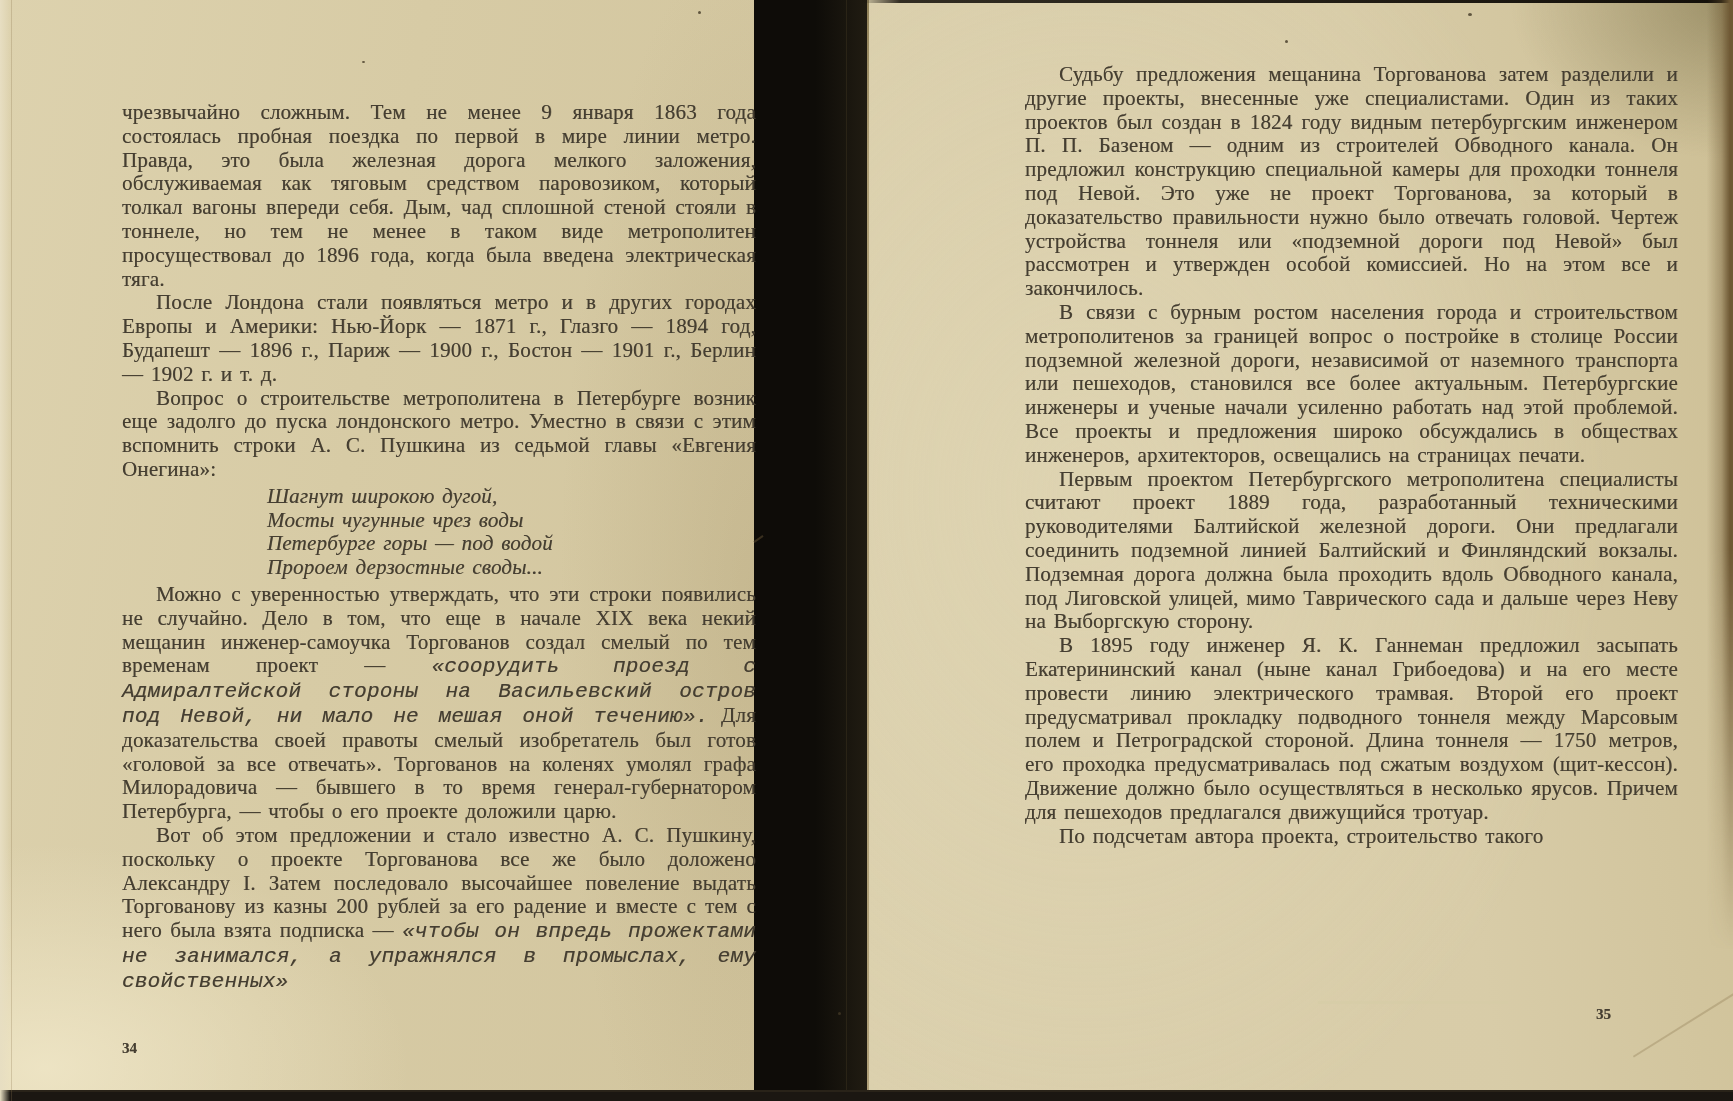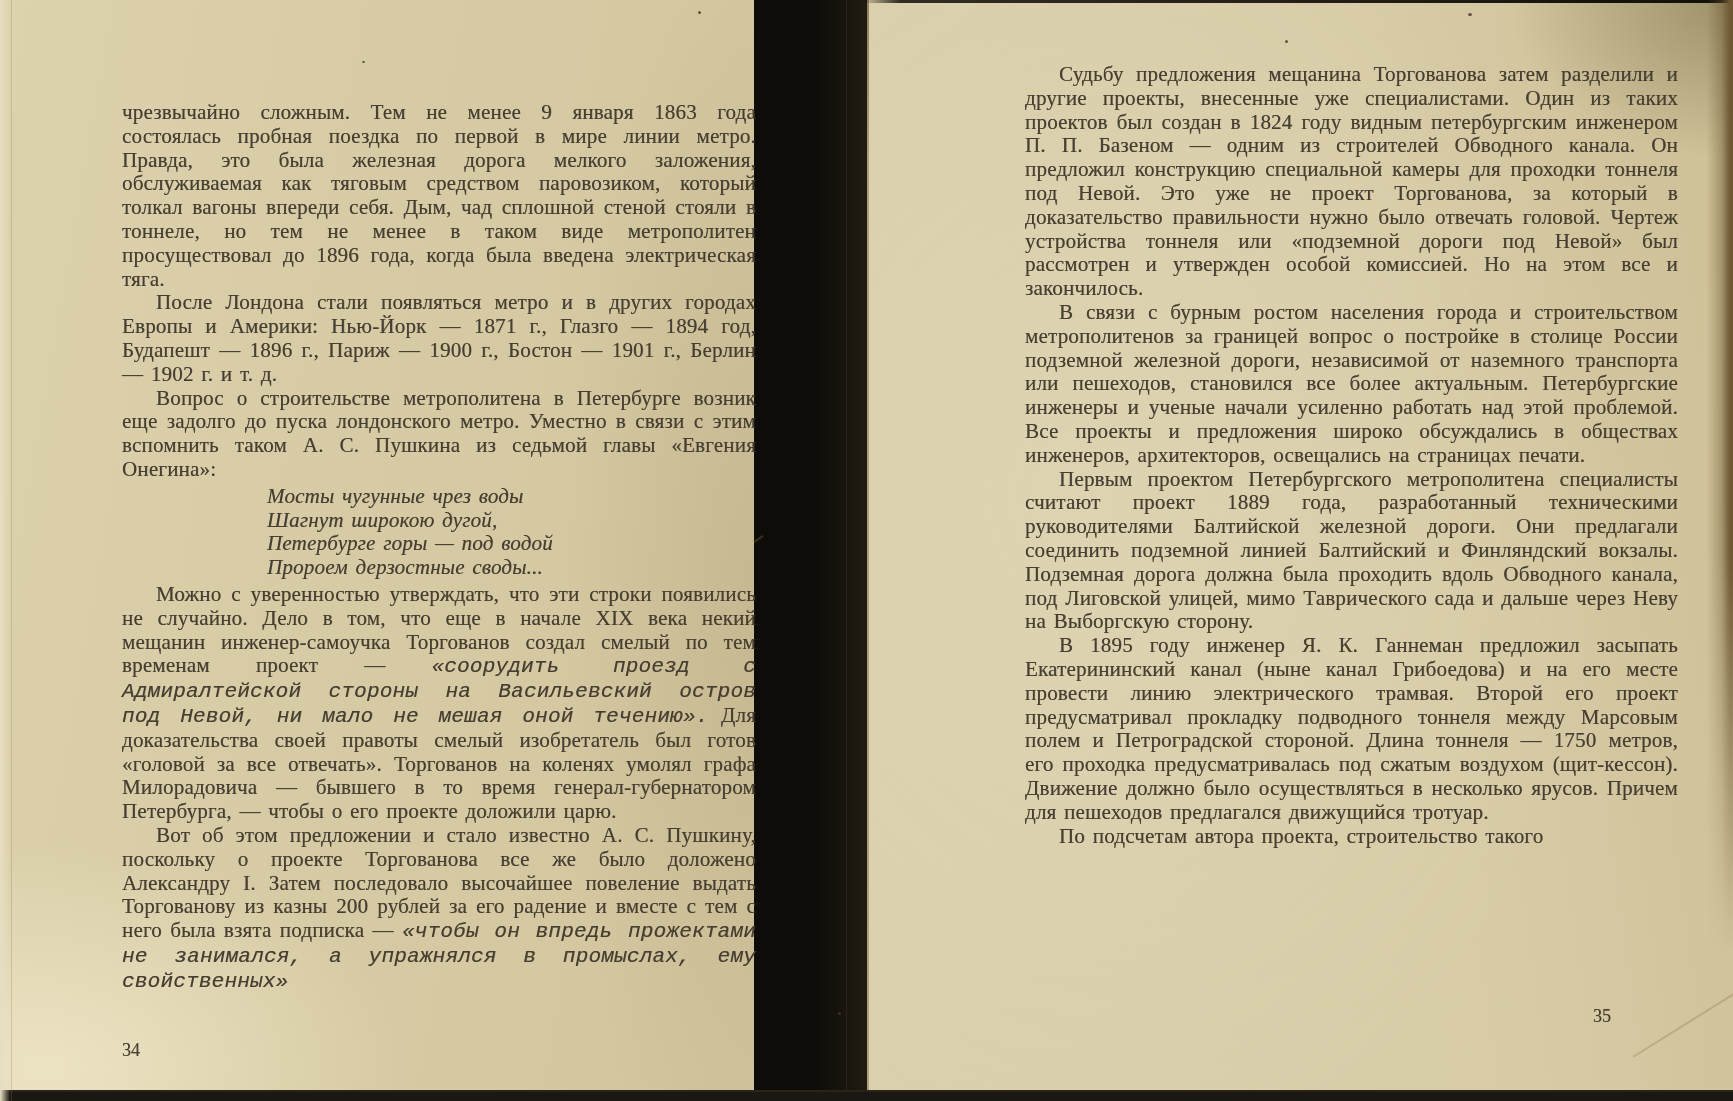--- a/index.html
+++ b/index.html
@@ -32,21 +32,21 @@
     text-shadow:.35px 0 0 rgba(69,62,49,.55);
   }
   .col-left{left:122px;top:101px;width:634px;}
   .col-right{left:119px;top:63px;width:653px;margin-left:37px;}
   .para{margin:0;text-indent:34px;}
   .para.no-indent{text-indent:0;}
   .it{font-style:italic;font-family:Liberation Mono, monospace;}
   .verse{margin:3px 0 3px 145px;font-style:italic;}
   .verse-line{white-space:nowrap;}
   .page-num{
-    position:absolute;font-size:18px;font-weight:normal;
+    position:absolute;font-size:15px;font-weight:bold;
     text-shadow:.35px 0 0 rgba(69,62,49,.55);
   }
   .page-num-left{left:122px;top:1040px;width:645px;text-align:left;}
   .page-num-right{left:119px;top:1006px;width:653px;text-align:right;padding-right:30px;box-sizing:border-box;}
   
   .overlay{position:absolute;pointer-events:none;}
   .top-edge{left:860px;right:0;top:0;height:3px;
     background:linear-gradient(to right, rgba(20,16,10,0), rgba(20,16,10,.85) 40px, #14100a);}
   .bottom-edge{left:0;right:0;bottom:0;height:9px;background:#1b1712;
     border-top:2px solid rgba(60,50,35,.45);}
@@ -67,24 +67,24 @@
 </style>
 </head>
 <body>
 
 <div class="scan">
 
   <div class="page page-left">
     <div class="text-col col-left">
       <p class="para no-indent"><span>чрезвычайно сложным. Тем не менее 9 января 1863 года состоялась пробная поездка по первой в мире линии метро. Правда, это была железная дорога мелкого заложения, обслуживаемая как тяговым средством паровозиком, который толкал вагоны впереди себя. Дым, чад сплошной стеной стояли в тоннеле, но тем не менее в таком виде метрополитен просуществовал до 1896 года, когда была введена электрическая тяга.</span></p>
       <p class="para"><span>После Лондона стали появляться метро и в других городах Европы и Америки: Нью-Йорк — 1871 г., Глазго — 1894 год, Будапешт — 1896 г., Париж — 1900 г., Бостон — 1901 г., Берлин — 1902 г. и т. д.</span></p>
-      <p class="para"><span>Вопрос о строительстве метрополитена в Петербурге возник еще задолго до пуска лондонского метро. Уместно в связи с этим вспомнить таком А. С. Пушкина из седьмой главы «Евгения Онегина»:</span></p>
+      <p class="para"><span>Вопрос о строительстве метрополитена в Петербурге возник еще задолго до пуска лондонского метро. Уместно в связи с этим вспомнить строки А. С. Пушкина из седьмой главы «Евгения Онегина»:</span></p>
       <div class="verse">
+        <div class="verse-line">Шагнут широкою дугой,</div>
         <div class="verse-line">Мосты чугунные чрез воды</div>
-        <div class="verse-line">Шагнут широкою дугой,</div>
         <div class="verse-line">Петербурге горы — под водой</div>
         <div class="verse-line">Пророем дерзостные своды...</div>
       </div>
       <p class="para"><span>Можно с уверенностью утверждать, что эти строки появились не случайно. Дело в том, что еще в начале XIX века некий мещанин инженер-самоучка Торгованов создал смелый по тем временам проект — </span><span class="it">«соорудить проезд с Адмиралтейской стороны на Васильевский остров под Невой, ни мало не мешая оной течению».</span><span> Для доказательства своей правоты смелый изобретатель был готов «головой за все отвечать». Торгованов на коленях умолял графа Милорадовича — бывшего в то время генерал-губернатором Петербурга, — чтобы о его проекте доложили царю.</span></p>
       <p class="para"><span>Вот об этом предложении и стало известно А. С. Пушкину, поскольку о проекте Торгованова все же было доложено Александру I. Затем последовало высочайшее повеление выдать Торгованову из казны 200 рублей за его радение и вместе с тем с него была взята подписка — </span><span class="it">«чтобы он впредь прожектами не занимался, а упражнялся в промыслах, ему свойственных»</span></p>
     </div>
     <div class="page-num page-num-left">34</div>
   </div>
 
   <div class="page page-right">

